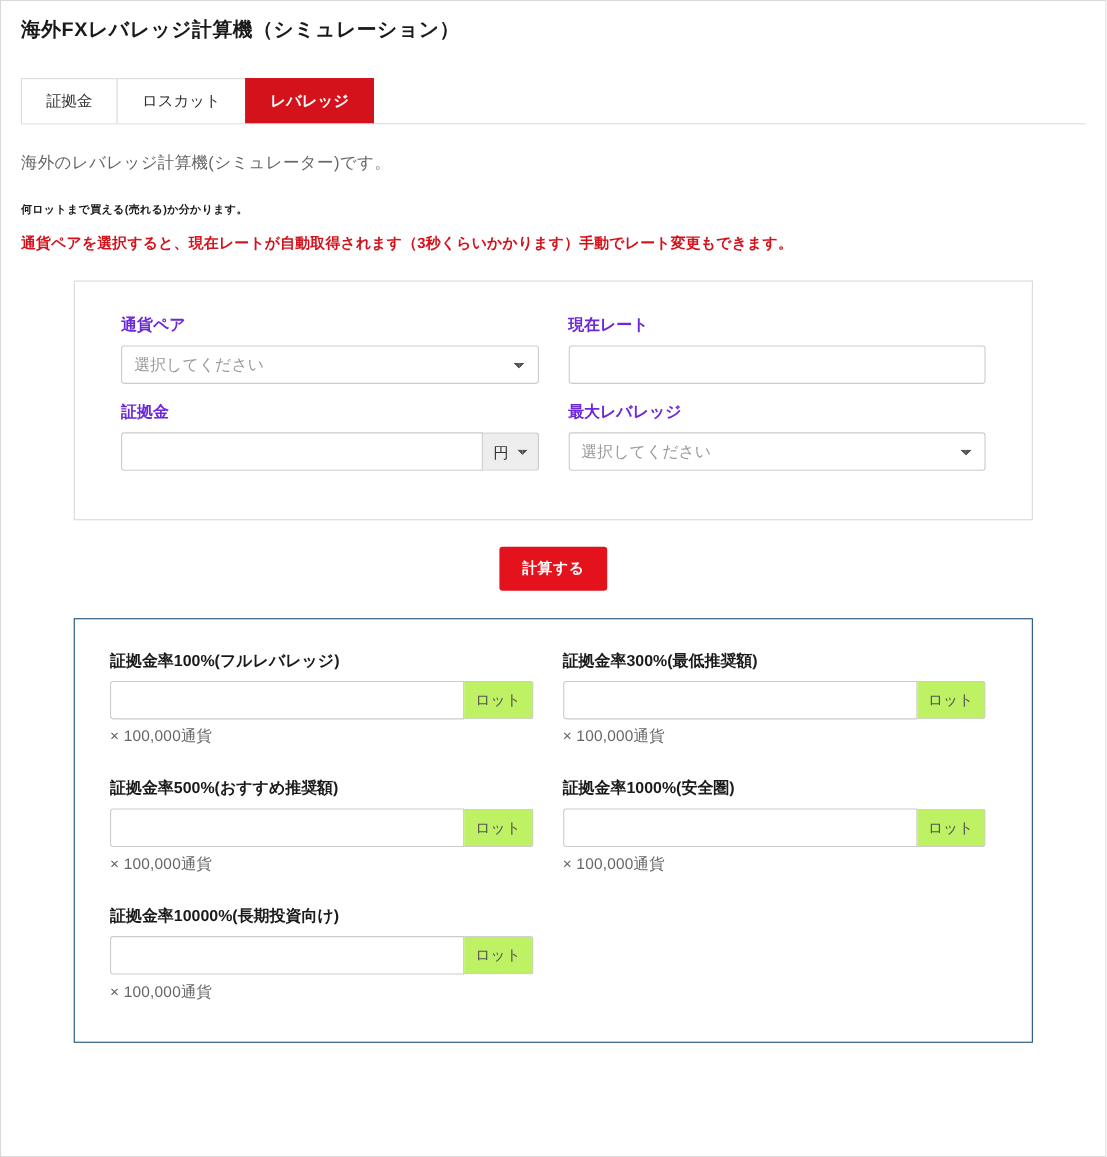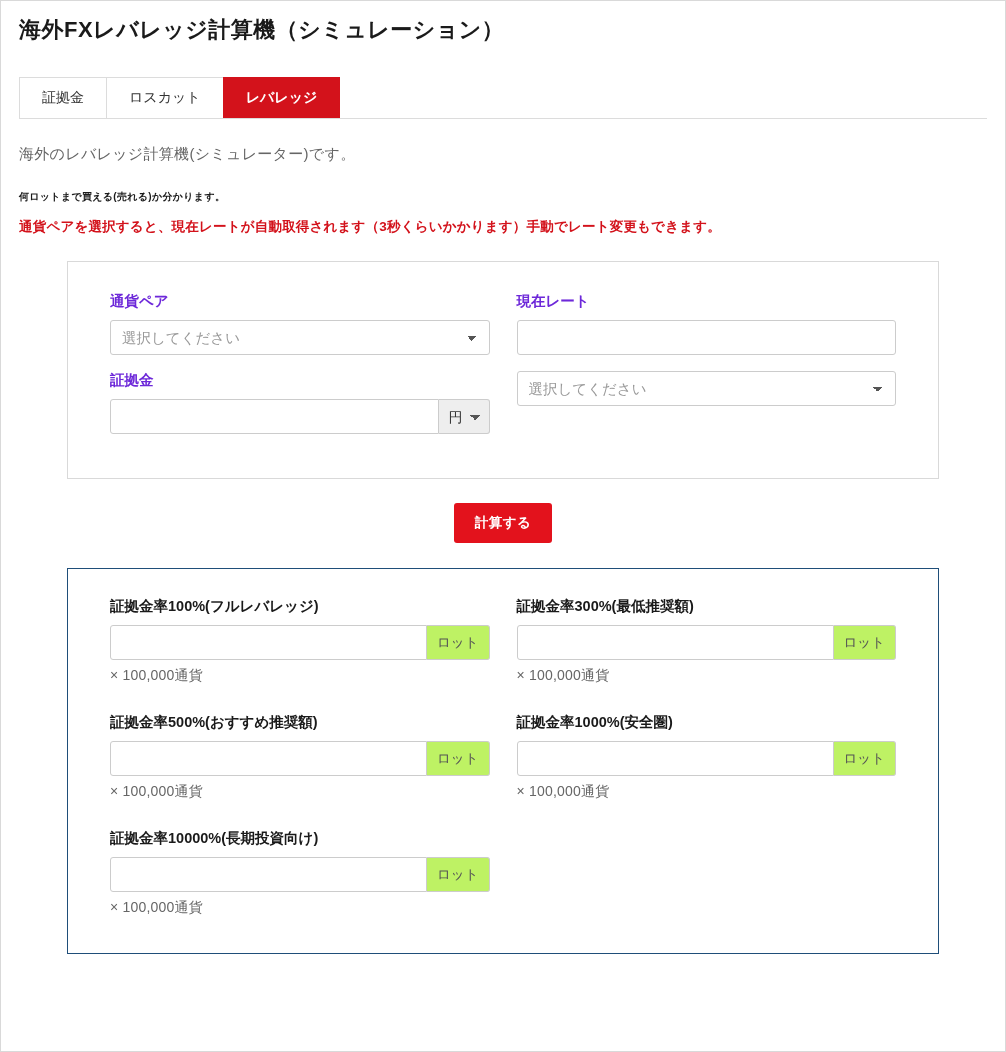--- a/index.html
+++ b/index.html
@@ -17,21 +17,21 @@
   .page {
     box-sizing: border-box;
     width: 1006px;
     height: 1052px;
     border: 1px solid #d9d9d9;
     padding: 0 18px;
     position: relative;
     overflow: hidden;
   }
   .page-title {
-    font-size: 22px;
+    font-size: 18px;
     font-weight: bold;
     letter-spacing: 0.5px;
     margin: 14px 0 0 0;
     padding: 0;
     color: #1a1a1a;
   }
   .tabs {
     margin-top: 32px;
     display: flex;
     align-items: flex-end;
@@ -192,21 +192,21 @@
     padding: 11px 21px;
     cursor: pointer;
     font-family: "Liberation Sans", "DejaVu Sans", sans-serif;
     letter-spacing: 0.5px;
   }
   .result-card {
     box-sizing: border-box;
     margin: 25px 48px 0 48px;
     border: 1px solid #1f4e79;
     background: #ffffff;
-    padding: 28px 42px 30px 42px;
+    padding: 28px 42px 30px 32px;
   }
   .result-field { margin-bottom: 6px; }
   .result-label {
     font-size: 14.5px;
     font-weight: bold;
     color: #1a1a1a;
     margin-bottom: 9px;
     display: block;
   }
   .result-note {
@@ -258,20 +258,21 @@
         <label class="field-label">証拠金</label>
         <div class="input-group">
           <input class="control" type="text" value="" style="">
           <select class="addon-select">
             <option>円</option>
           </select>
         </div>
       </div>
 
       <div class="field">
+        <label class="field-label">最大レバレッジ</label>
         <select class="control">
           <option>選択してください</option>
         </select>
       </div>
 
     </div>
   </div>
 
   <div class="calc-row">
     <button class="calc-button">計算する</button>

